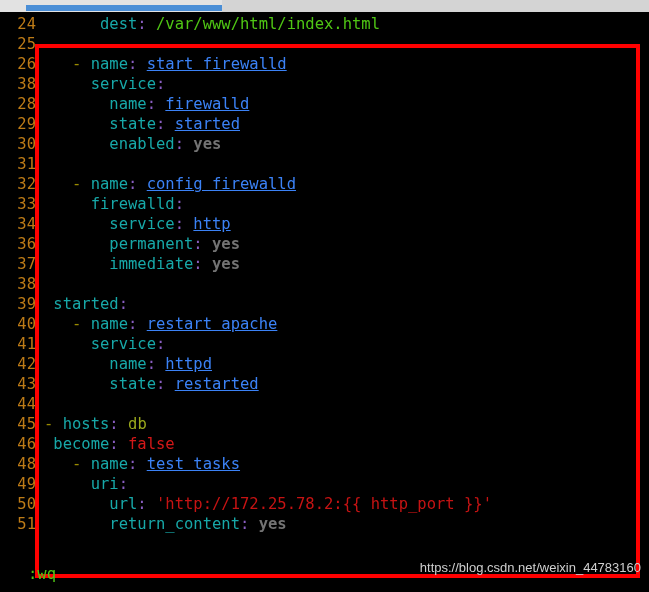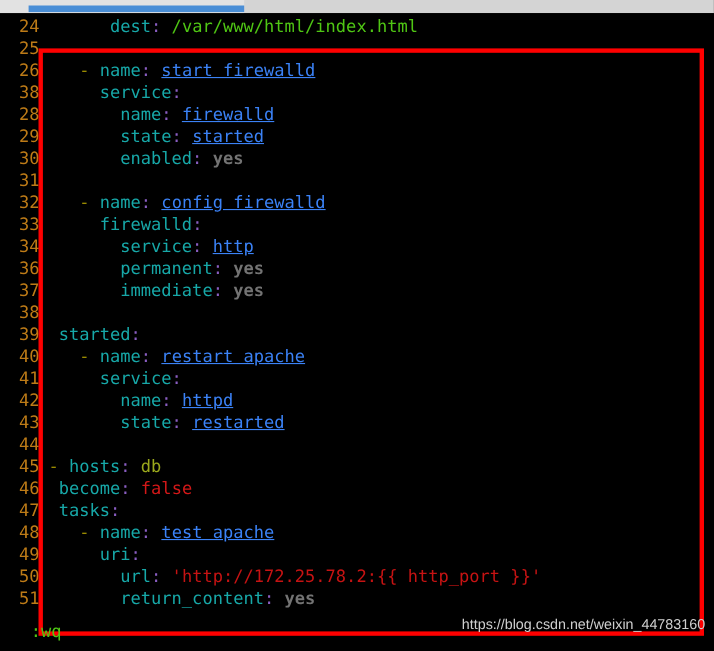--- a/index.html
+++ b/index.html
@@ -153,22 +153,21 @@
       <div class="code-line"><span class="lineno">37</span><span class="codetext"><span>       </span><span class="k">immediate</span><span class="c">:</span><span> </span><span class="vb">yes</span></span></div>
       <div class="code-line"><span class="lineno">38</span><span class="codetext"></span></div>
       <div class="code-line"><span class="lineno">39</span><span class="codetext"><span> </span><span class="k">started</span><span class="c">:</span></span></div>
       <div class="code-line"><span class="lineno">40</span><span class="codetext"><span>   </span><span class="d">-</span><span> </span><span class="k">name</span><span class="c">:</span><span> </span><span class="v">restart apache</span></span></div>
       <div class="code-line"><span class="lineno">41</span><span class="codetext"><span>     </span><span class="k">service</span><span class="c">:</span></span></div>
       <div class="code-line"><span class="lineno">42</span><span class="codetext"><span>       </span><span class="k">name</span><span class="c">:</span><span> </span><span class="v">httpd</span></span></div>
       <div class="code-line"><span class="lineno">43</span><span class="codetext"><span>       </span><span class="k">state</span><span class="c">:</span><span> </span><span class="v">restarted</span></span></div>
       <div class="code-line"><span class="lineno">44</span><span class="codetext"></span></div>
       <div class="code-line"><span class="lineno">45</span><span class="codetext"><span class="d">-</span><span> </span><span class="k">hosts</span><span class="c">:</span><span> </span><span class="olv">db</span></span></div>
       <div class="code-line"><span class="lineno">46</span><span class="codetext"><span> </span><span class="k">become</span><span class="c">:</span><span> </span><span class="vf">false</span></span></div>
-      <div class="code-line"><span class="lineno">47</span><span class="codetext"><span> </span><span class="k">tasks</span><span class="c">:</span></span></div>
-      <div class="code-line"><span class="lineno">48</span><span class="codetext"><span>   </span><span class="d">-</span><span> </span><span class="k">name</span><span class="c">:</span><span> </span><span class="v">test apache</span></span></div>
+      <div class="code-line"><span class="lineno">48</span><span class="codetext"><span>   </span><span class="d">-</span><span> </span><span class="k">name</span><span class="c">:</span><span> </span><span class="v">test tasks</span></span></div>
       <div class="code-line"><span class="lineno">49</span><span class="codetext"><span>     </span><span class="k">uri</span><span class="c">:</span></span></div>
       <div class="code-line"><span class="lineno">50</span><span class="codetext"><span>       </span><span class="k">url</span><span class="c">:</span><span> </span><span class="str">'http://172.25.78.2:{{ http_port }}'</span></span></div>
       <div class="code-line"><span class="lineno">51</span><span class="codetext"><span>       </span><span class="k">return_content</span><span class="c">:</span><span> </span><span class="vb">yes</span></span></div>
     </div>
 </div>
 
 <div id="redbox"></div>
 
 <div id="watermark">https://blog.csdn.net/weixin_44783160</div>
 

